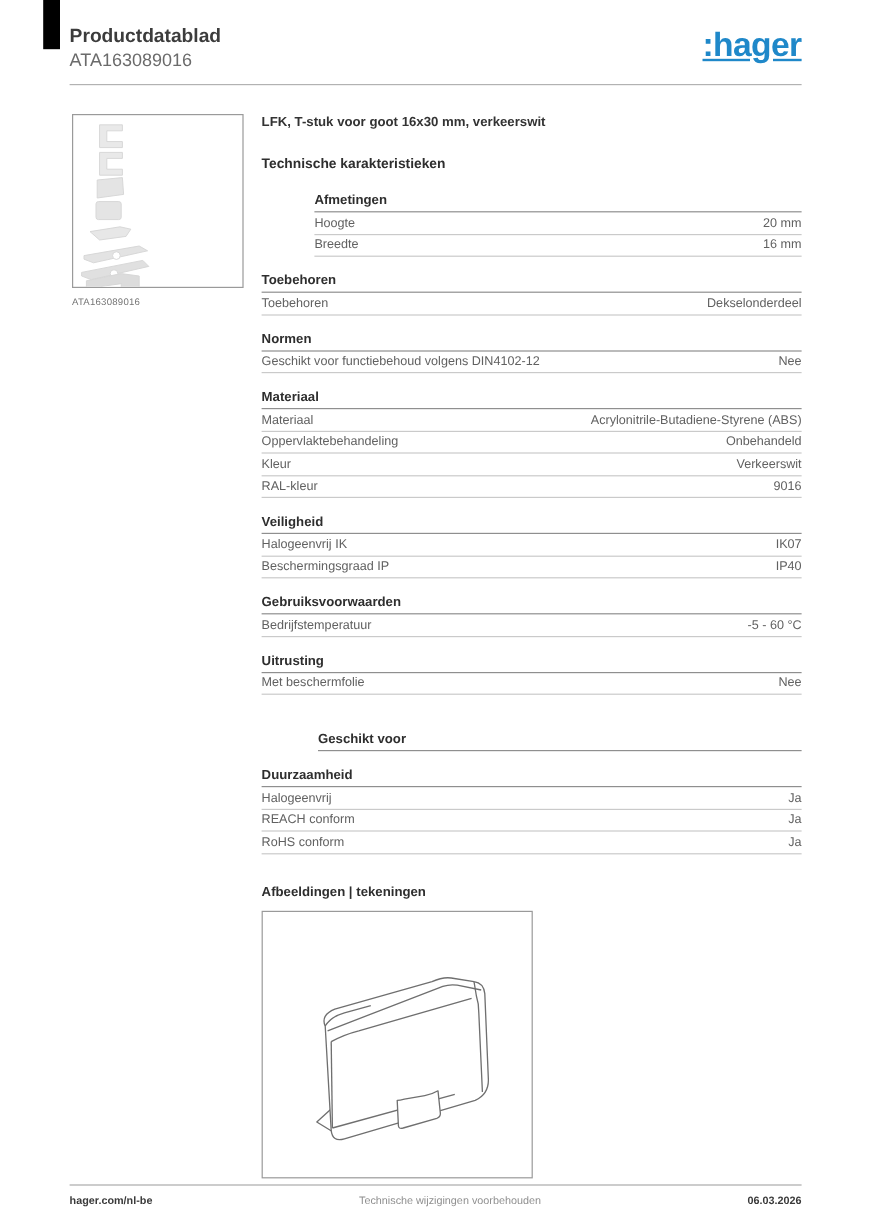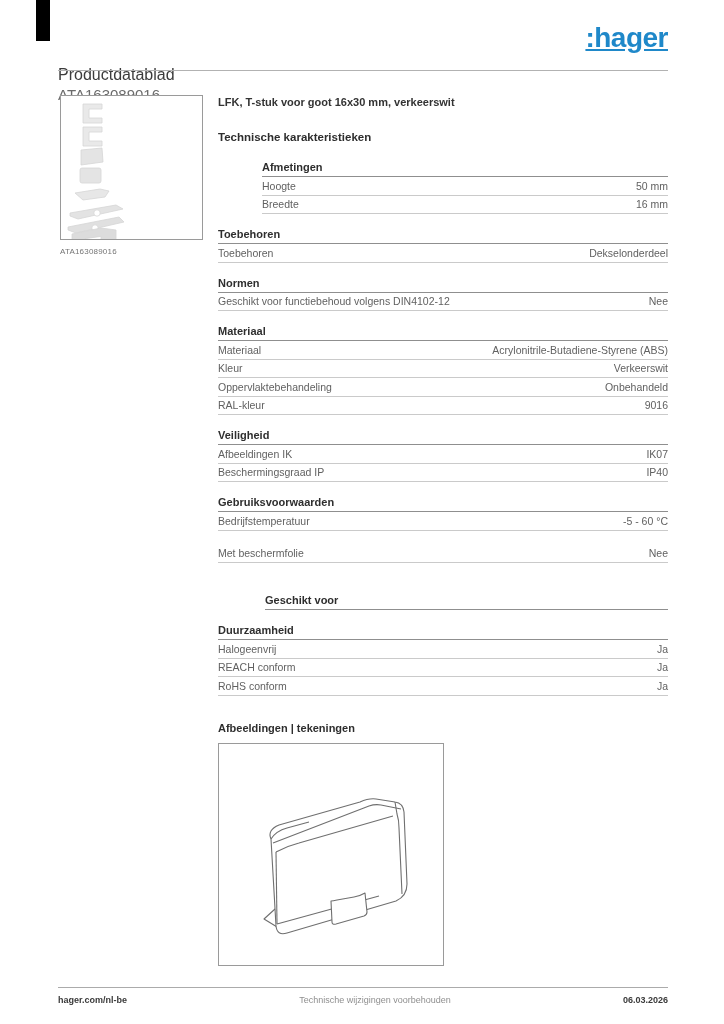--- a/index.html
+++ b/index.html
@@ -19,21 +19,21 @@
   
   .corner-mark {
     position: absolute;
     left: 36px; top: 0;
     width: 14px; height: 41px;
     background: #000000;
   }
 
   
   .header { position: absolute; left: 58px; top: 22px; width: 610px; }
-  .doc-title { font-size: 16px; font-weight: normal; color: #3c3c3c; line-height: 1.15; margin-top: 44px; }
+  .doc-title { font-size: 16px; font-weight: bold; color: #3c3c3c; line-height: 1.15; }
   .doc-code  { font-size: 15px; font-weight: normal; color: #6b6b6b; line-height: 1.15; margin-top: 2px; }
   .brand-logo {
     position: absolute; right: 0; top: 2px;
     font-size: 28px; font-weight: bold; color: #1f88c9;
     letter-spacing: -0.5px; line-height: 1; text-decoration: underline;
   }
   .header-divider {
     position: absolute; left: 58px; top: 70px;
     width: 610px; height: 0;
     border-top: 1px solid #b2b2b2;
@@ -130,21 +130,21 @@
   <div class="main-col">
     <div class="product-title">LFK, T-stuk voor goot 16x30 mm, verkeerswit</div>
     <div class="tech-title">Technische karakteristieken</div>
 
     <div class="sections">
         <div class="section">
     <div class="section-title">Afmetingen</div>
     <div>
             <div class="spec-row">
     <span class="spec-label">Hoogte</span>
-    <span class="spec-value">50 mm</span>
+    <span class="spec-value">20 mm</span>
   </div>
             <div class="spec-row">
     <span class="spec-label">Breedte</span>
     <span class="spec-value">16 mm</span>
   </div>
           </div>
   </div>
         <div class="section">
     <div class="section-title">Toebehoren</div>
     <div>
@@ -164,56 +164,57 @@
           </div>
   </div>
         <div class="section">
     <div class="section-title">Materiaal</div>
     <div>
             <div class="spec-row">
     <span class="spec-label">Materiaal</span>
     <span class="spec-value">Acrylonitrile-Butadiene-Styrene (ABS)</span>
   </div>
             <div class="spec-row">
+    <span class="spec-label">Oppervlaktebehandeling</span>
+    <span class="spec-value">Onbehandeld</span>
+  </div>
+            <div class="spec-row">
     <span class="spec-label">Kleur</span>
     <span class="spec-value">Verkeerswit</span>
   </div>
             <div class="spec-row">
-    <span class="spec-label">Oppervlaktebehandeling</span>
-    <span class="spec-value">Onbehandeld</span>
-  </div>
-            <div class="spec-row">
     <span class="spec-label">RAL-kleur</span>
     <span class="spec-value">9016</span>
   </div>
           </div>
   </div>
         <div class="section">
     <div class="section-title">Veiligheid</div>
     <div>
             <div class="spec-row">
-    <span class="spec-label">Afbeeldingen IK</span>
+    <span class="spec-label">Halogeenvrij IK</span>
     <span class="spec-value">IK07</span>
   </div>
             <div class="spec-row">
     <span class="spec-label">Beschermingsgraad IP</span>
     <span class="spec-value">IP40</span>
   </div>
           </div>
   </div>
         <div class="section">
     <div class="section-title">Gebruiksvoorwaarden</div>
     <div>
             <div class="spec-row">
     <span class="spec-label">Bedrijfstemperatuur</span>
     <span class="spec-value">-5 - 60 °C</span>
   </div>
           </div>
   </div>
         <div class="section">
+    <div class="section-title">Uitrusting</div>
     <div>
             <div class="spec-row">
     <span class="spec-label">Met beschermfolie</span>
     <span class="spec-value">Nee</span>
   </div>
           </div>
   </div>
         <div class="section extra-gap">
     <div class="section-title">Geschikt voor</div>
   </div>

